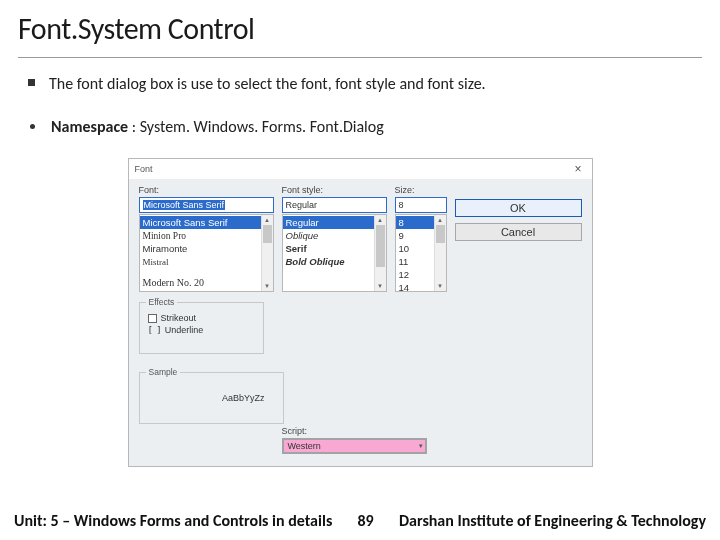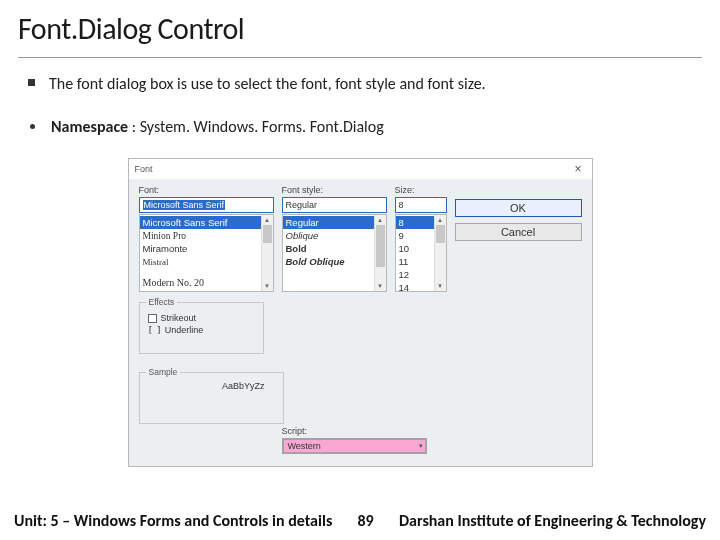--- a/index.html
+++ b/index.html
@@ -79,21 +79,21 @@
 
   .dlg-lower { display: flex; gap: 18px; margin-top: 10px; flex-direction: column; }
   .groupbox {
     border: 1px solid #c8c8c8; position: relative; padding: 8px 8px;
   }
   .groupbox-label {
     position: absolute; top: -6px; left: 6px; background: #eceff2;
     padding: 0 3px; font-size: 8.5px; color: #555;
   }
   .gb-effects { width: 125px; height: 52px; }
-  .gb-sample { width: 145px; height: 52px; display: flex; justify-content: flex-end; padding-right: 18px; }
+  .gb-sample { width: 145px; height: 52px; display: flex; align-items: center; justify-content: flex-end; padding-right: 18px; }
   .sample-text { font-size: 9px; font-family: Arial, sans-serif; color: #333; }
   .script-area { margin-left: 143px; margin-top: 2px; }
   .dropdown {
     background: #f9a8d4; border: 2px solid #a3a3a3; height: 16px; width: 145px;
     display: flex; align-items: center; justify-content: space-between; padding: 0 2px 0 4px; font-size: 9px;
   }
   .dd-arrow { font-size: 7px; color: #555; }
 
   .chk-line { display: flex; align-items: flex-end; gap: 4px; font-size: 9px; margin: 2px 0; }
   .chk { width: 9px; height: 9px; border: 1px solid #666; background: #fff; }
@@ -103,21 +103,21 @@
     position: absolute; bottom: 10px; left: 0; right: 0;
     display: flex; align-items: center; justify-content: space-between;
     padding: 0 14px; font-size: 16px; font-weight: 700; color: #111;
   }
   .footer .mid { flex: 0 0 auto; }
 </style>
 </head>
 <body>
 
 <div class="title-area">
-  <div class="title">Font.Dialog Control</div>
+  <div class="title">Font.System Control</div>
 </div>
 <hr class="hr">
 
 <div class="content">
   <div class="bullet-row">
     <div class="square-bullet"></div>
     <div class="bullet-text">The font dialog box is use to select the font, font style and font size.</div>
   </div>
   <div class="bullet-row">
     <div class="dot-bullet"></div>
@@ -160,21 +160,21 @@
 
           <div class="col c-style">
             <div class="field-label">Font style:</div>
             <div class="textbox">
                 <span>Regular</span>
               </div>
             <div class="listbox">
               <div class="listbox-items">
                 <div class="lb-item sel">Regular</div>
                 <div class="lb-item font-italic">Oblique</div>
-                <div class="lb-item font-bold">Bold</div>
+                <div class="lb-item font-bold">Serif</div>
                 <div class="lb-item font-bi">Bold Oblique</div>
               </div>
               <div class="scrollbar">
                 <div class="sb-arrow">▴</div>
                 <div class="sb-track">
                     <div class="sb-thumb" style="height:42px"></div>
                   </div>
                 <div class="sb-arrow">▾</div>
               </div>
             </div>

